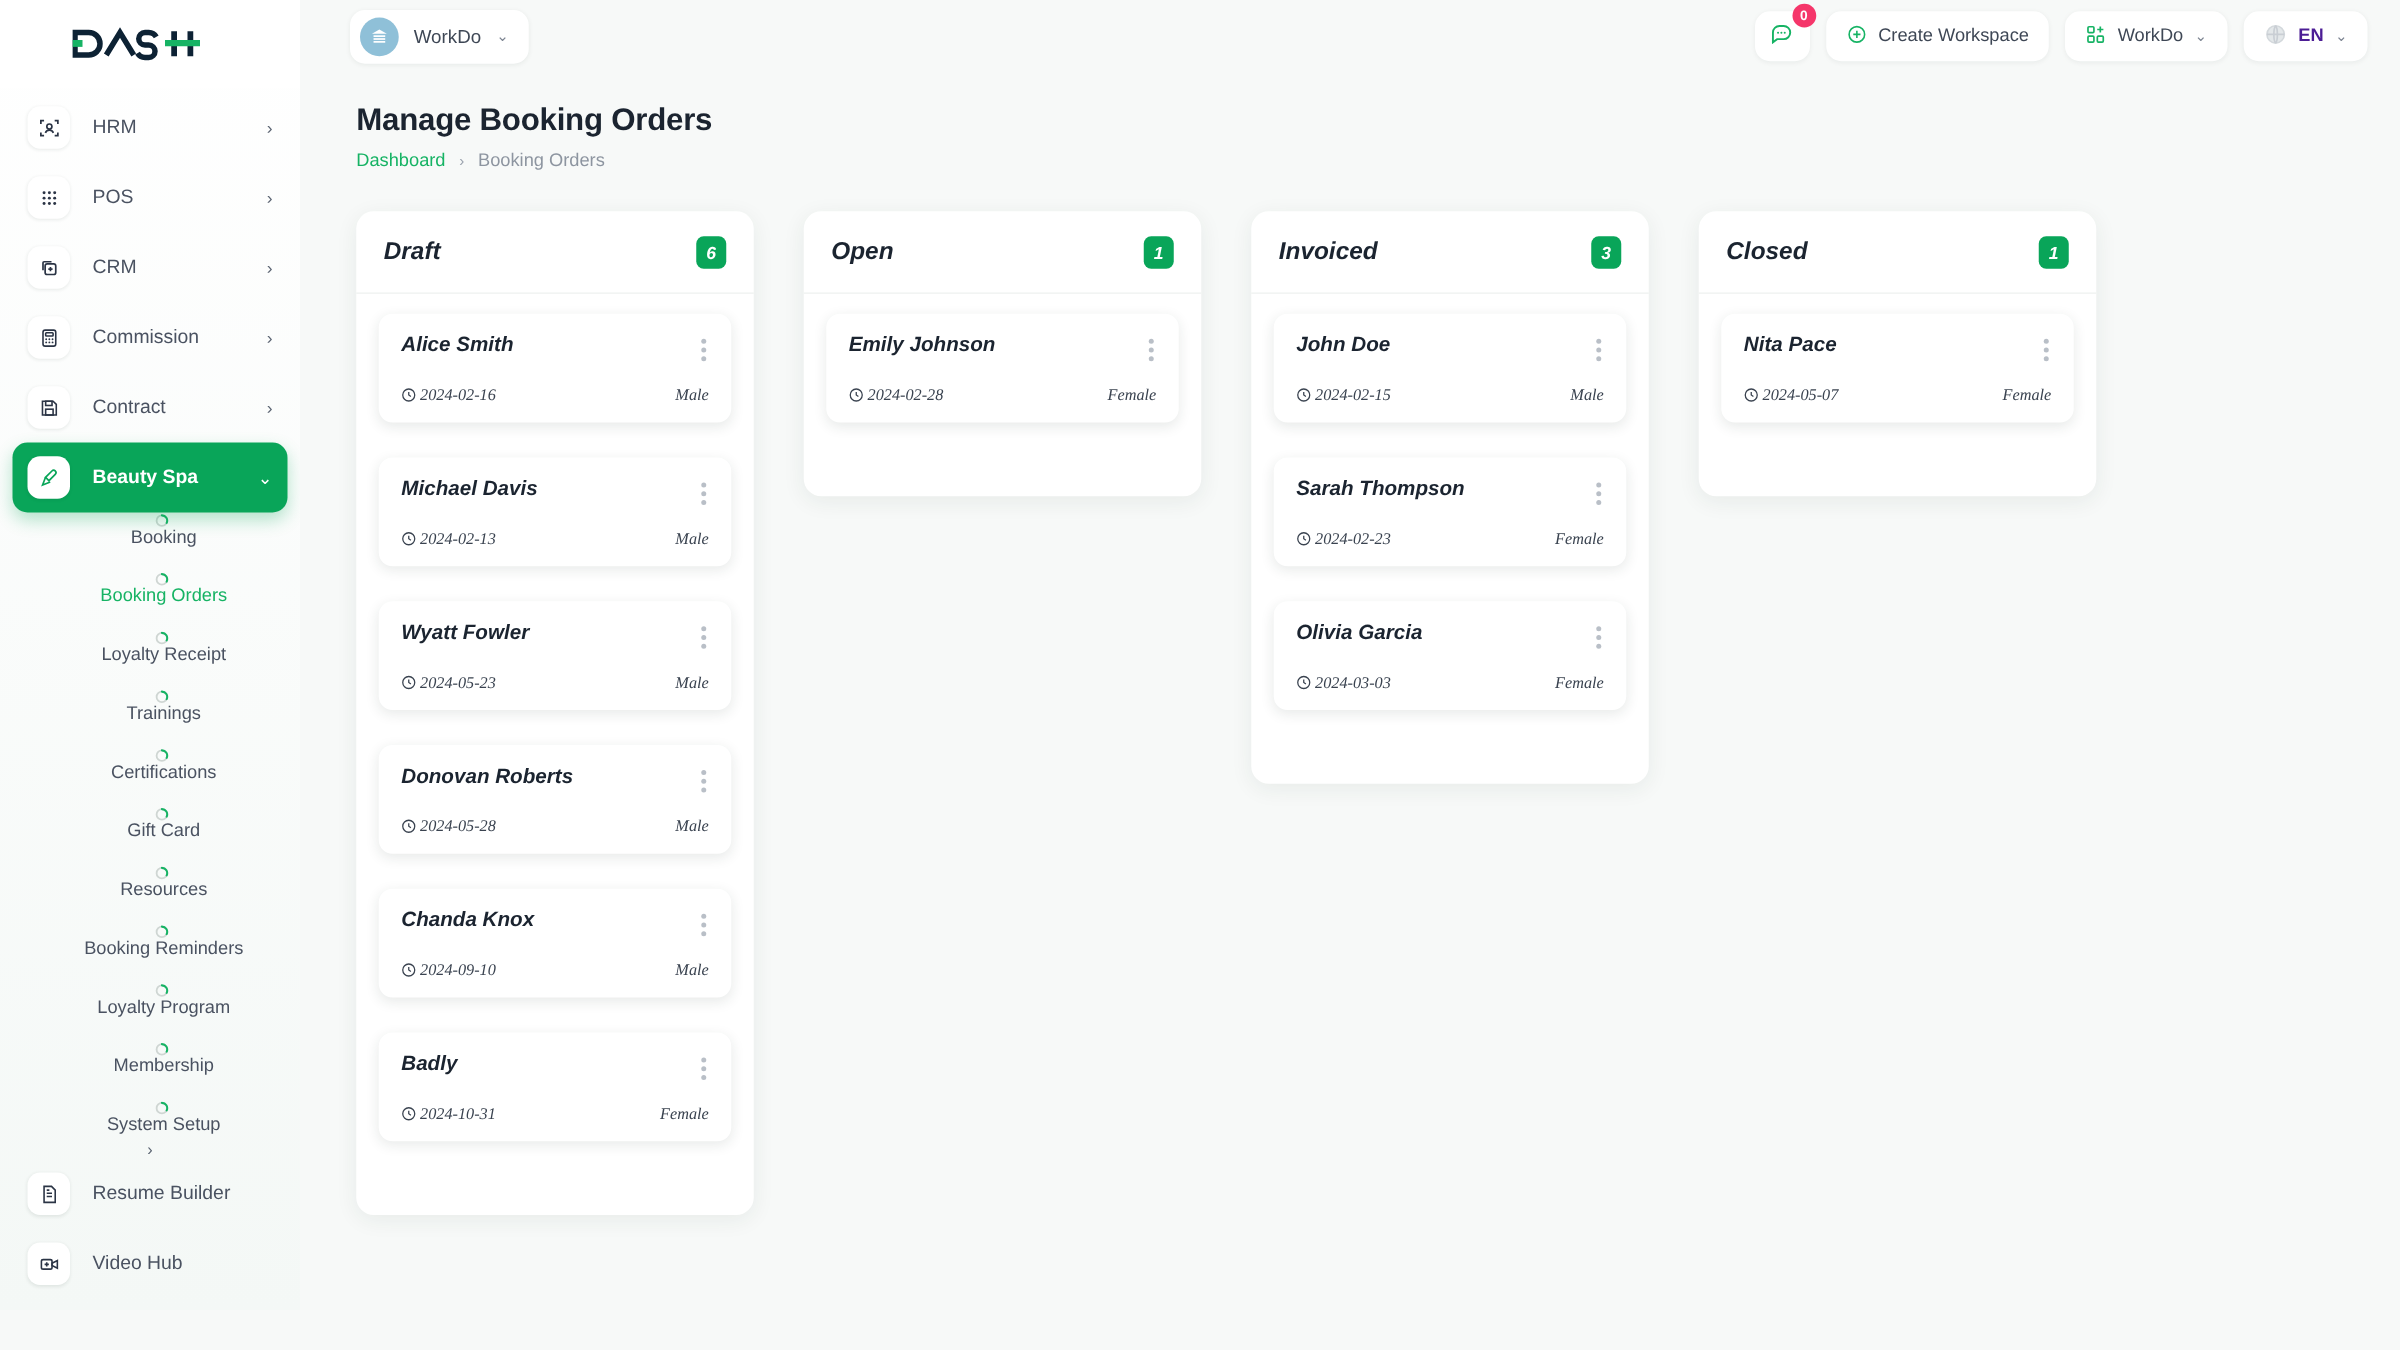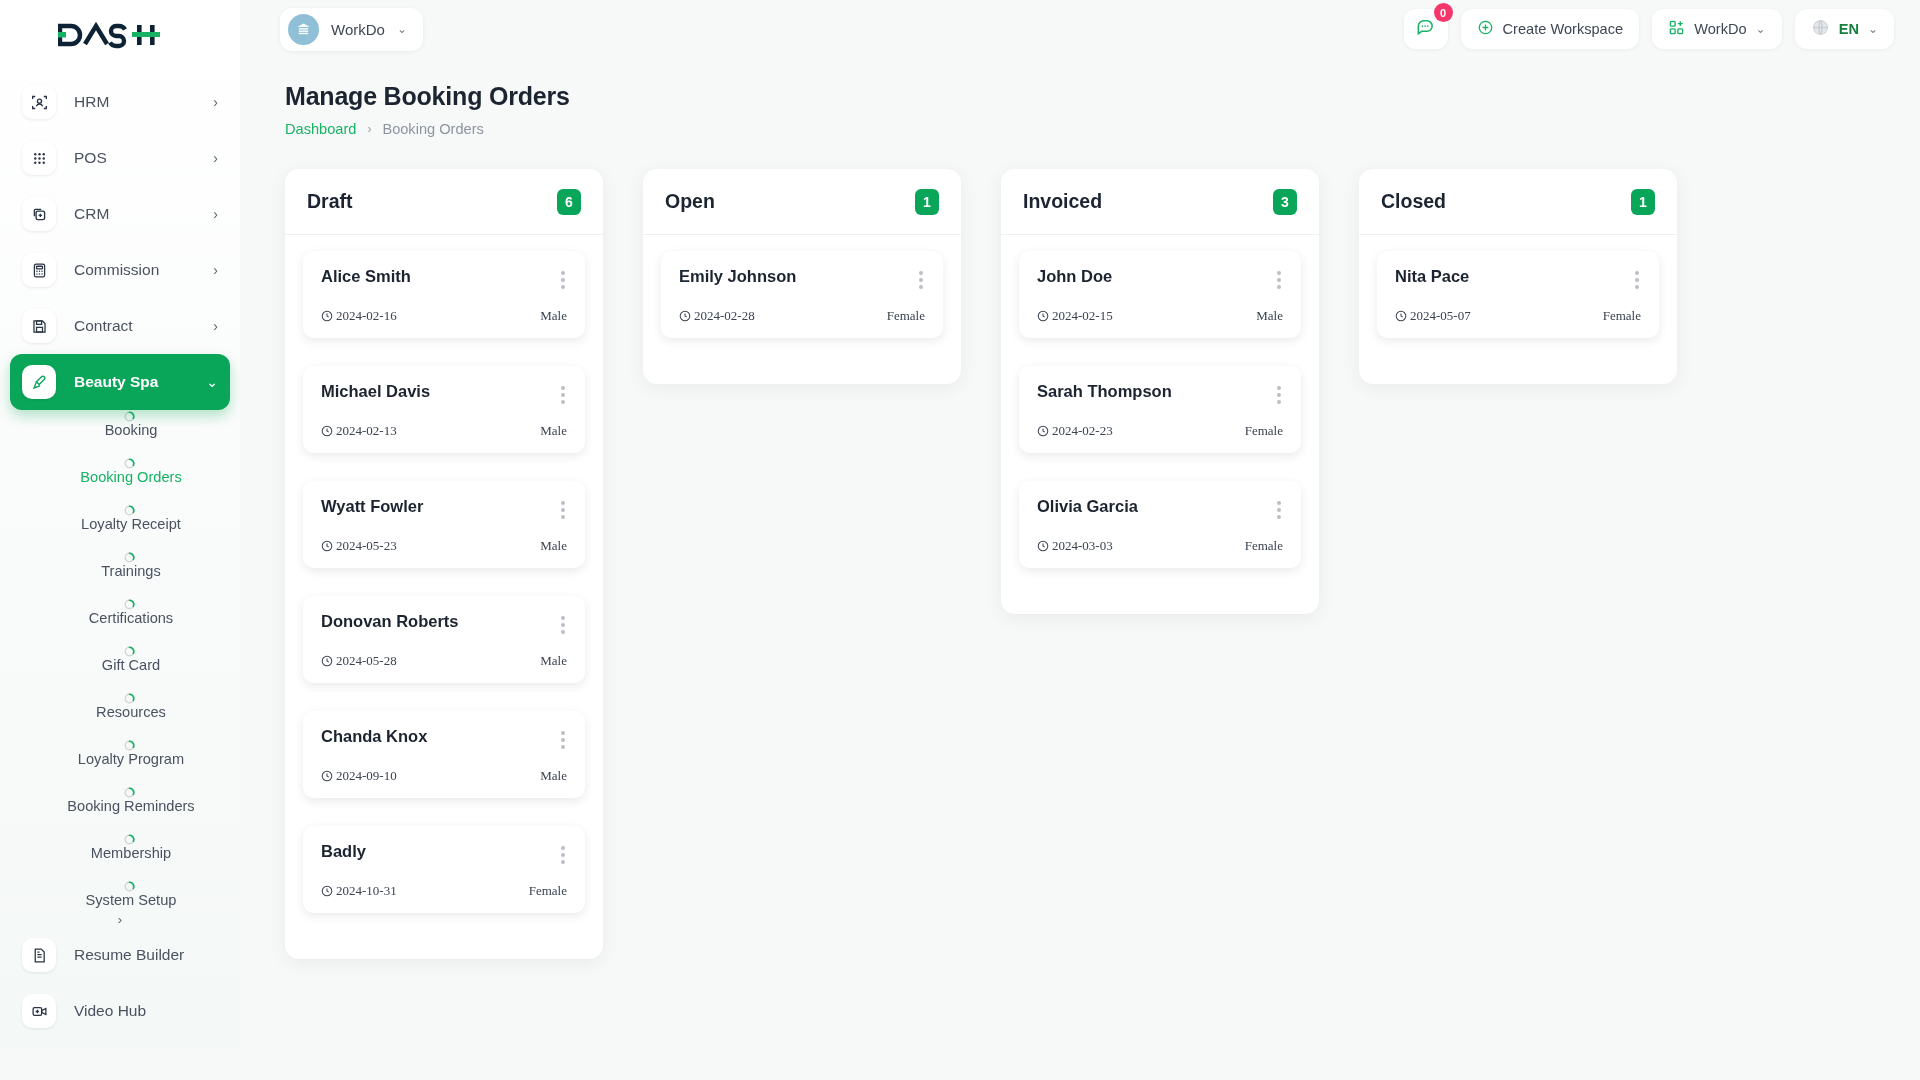--- a/index.html
+++ b/index.html
@@ -86,34 +86,34 @@
   }
   .chat-btn {
     position: relative; width: 44px; justify-content: center; padding: 0;
   }
   .badge-dot {
     position: absolute; top: -6px; right: -5px; min-width: 19px; height: 19px;
     border-radius: 10px; background: #f5366a; color: #fff; font-size: 11px;
     font-weight: 700; display: flex; align-items: center; justify-content: center;
     padding: 0 5px;
   }
-  .lang-txt { color: #15803d; font-weight: 600; font-size: 14.6px; }
+  .lang-txt { color: #4c1d95; font-weight: 600; font-size: 14.6px; }
 
   
   .main { position: absolute; left: 240px; top: 58px; right: 0; bottom: 0; padding: 24px 40px 0 45px; }
   .page-title { font-size: 25px; font-weight: 700; color: #1b2430; letter-spacing: -.2px; }
   .crumbs { display: flex; align-items: center; gap: 11px; margin-top: 10px; font-size: 14.6px; }
   .crumbs .c-link { color: #16b364; cursor: pointer; }
   .crumbs .c-sep { color: #9aa2ad; font-size: 12px; }
   .crumbs .c-cur { color: #8d95a0; }
 
   .board { display: flex; gap: 40px; margin-top: 32px; align-items: flex-start; }
   .col {
     width: 318px; background: #fff; border-radius: 14px;
-    box-shadow: 0 4px 18px rgba(25,50,40,.07); padding-bottom: 18px;
+    box-shadow: 0 4px 18px rgba(25,50,40,.07); padding-bottom: 31px; font-style: italic;
   }
   .col-head {
     display: flex; align-items: center; height: 66px; padding: 0 22px;
     border-bottom: 1px solid #eef1f0;
   }
   .col-title { font-size: 19.5px; font-weight: 700; color: #1b2430; flex: 1; }
   .col-count {
     min-width: 24px; height: 26px; border-radius: 6px; background: #09a559;
     color: #fff; font-size: 14px; font-weight: 600;
     display: flex; align-items: center; justify-content: center; padding: 0 7px;
@@ -301,30 +301,30 @@
         </span>
         <span class="lbl">Resources</span>
       </div>
       <div class="sub-item">
         <span class="dot">
           <svg width="11" height="11" viewBox="0 0 12 12">
               <circle cx="6" cy="6" r="4.6" fill="none" stroke="#cfd6d3" stroke-width="1.6"></circle>
               <path d="M6 1.4A4.6 4.6 0 0 1 10.2 8" fill="none" stroke="#16b364" stroke-width="1.8" stroke-linecap="round"></path>
             </svg>
         </span>
+        <span class="lbl">Booking Reminders</span>
+      </div>
+      <div class="sub-item">
+        <span class="dot">
+          <svg width="11" height="11" viewBox="0 0 12 12">
+              <circle cx="6" cy="6" r="4.6" fill="none" stroke="#cfd6d3" stroke-width="1.6"></circle>
+              <path d="M6 1.4A4.6 4.6 0 0 1 10.2 8" fill="none" stroke="#16b364" stroke-width="1.8" stroke-linecap="round"></path>
+            </svg>
+        </span>
         <span class="lbl">Loyalty Program</span>
-      </div>
-      <div class="sub-item">
-        <span class="dot">
-          <svg width="11" height="11" viewBox="0 0 12 12">
-              <circle cx="6" cy="6" r="4.6" fill="none" stroke="#cfd6d3" stroke-width="1.6"></circle>
-              <path d="M6 1.4A4.6 4.6 0 0 1 10.2 8" fill="none" stroke="#16b364" stroke-width="1.8" stroke-linecap="round"></path>
-            </svg>
-        </span>
-        <span class="lbl">Booking Reminders</span>
       </div>
       <div class="sub-item">
         <span class="dot">
           <svg width="11" height="11" viewBox="0 0 12 12">
               <circle cx="6" cy="6" r="4.6" fill="none" stroke="#cfd6d3" stroke-width="1.6"></circle>
               <path d="M6 1.4A4.6 4.6 0 0 1 10.2 8" fill="none" stroke="#16b364" stroke-width="1.8" stroke-linecap="round"></path>
             </svg>
         </span>
         <span class="lbl">Membership</span>
       </div>

